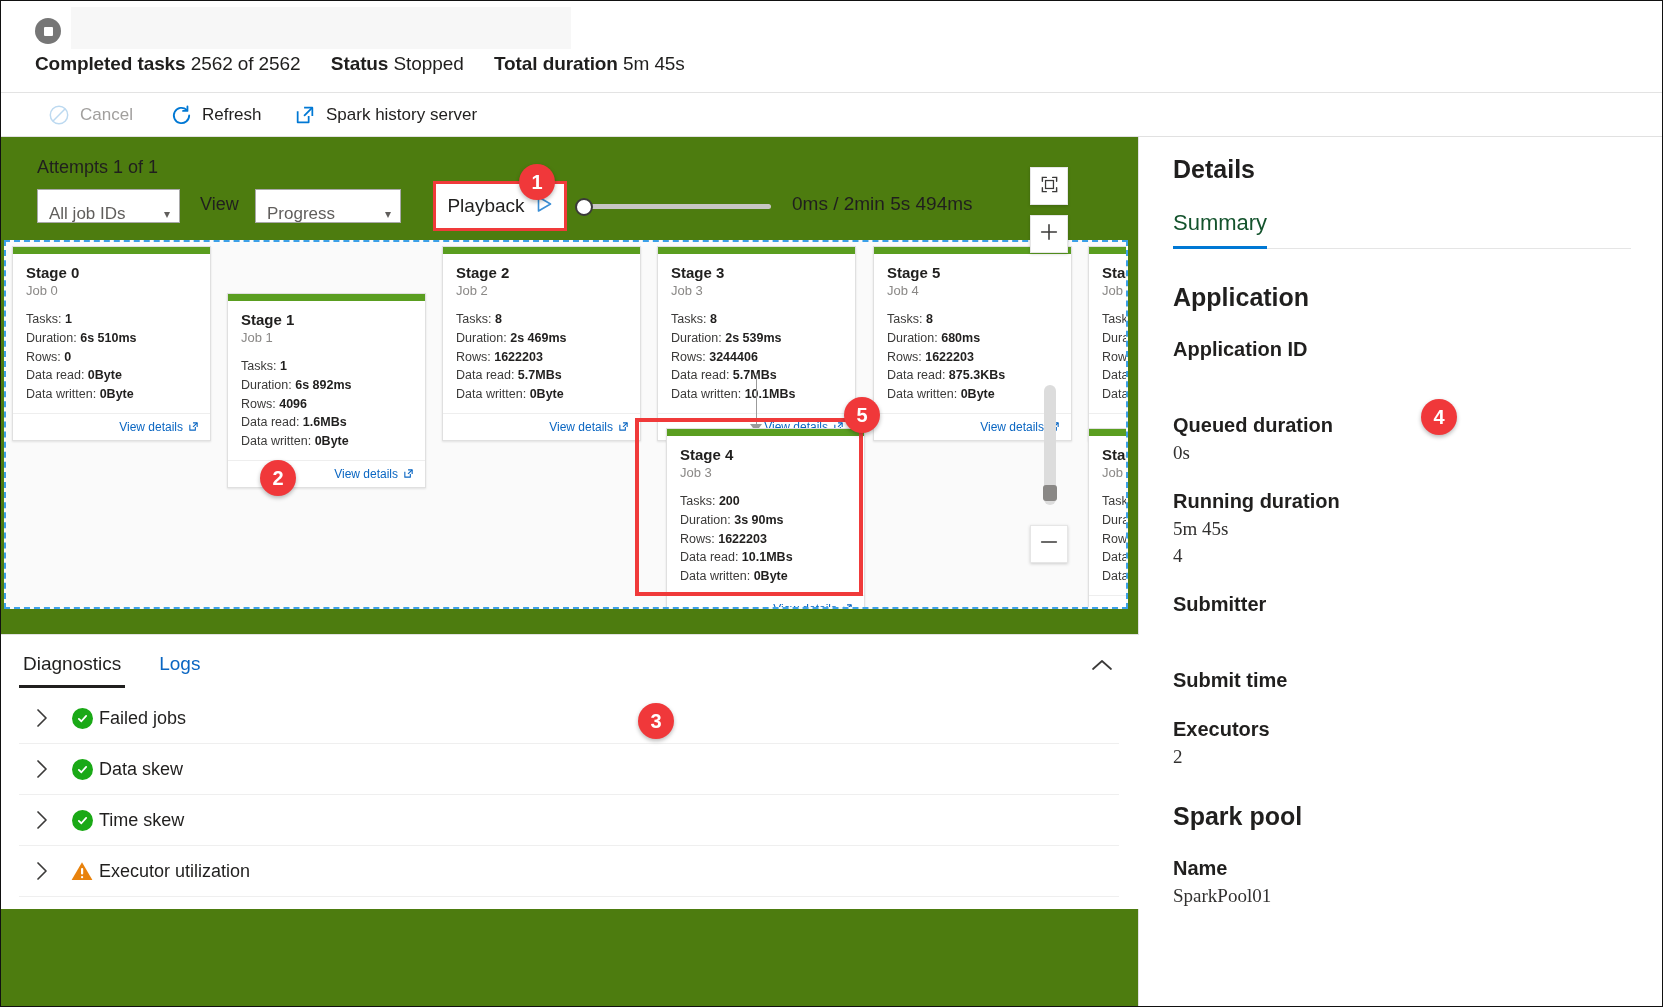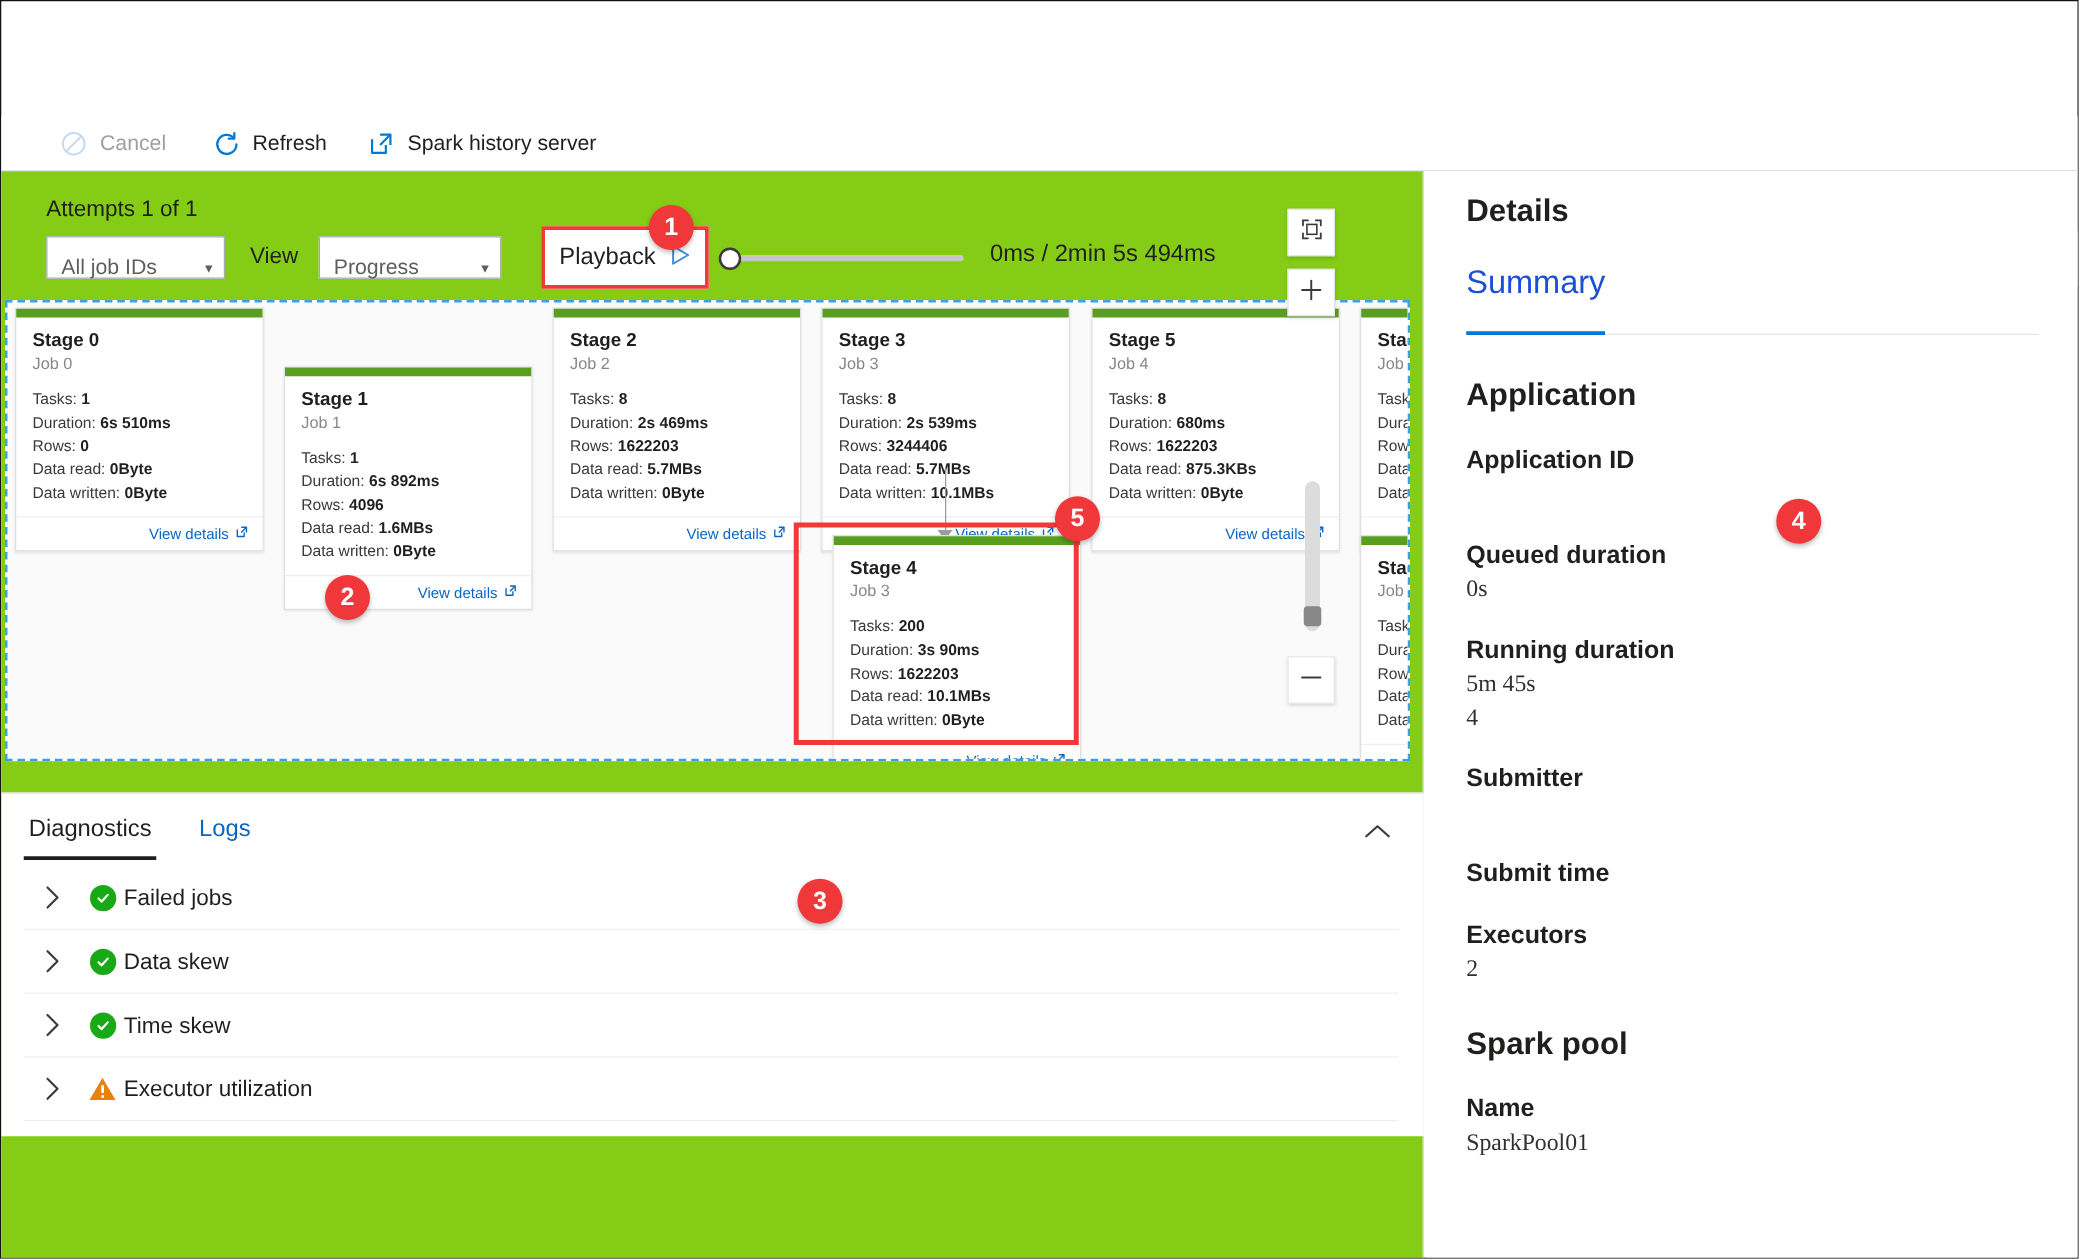--- a/index.html
+++ b/index.html
@@ -60,21 +60,21 @@
     position: absolute; right: 0; top: 92px;
     width: 58px; height: 44px; background: #ededed;
     display: flex; align-items: center; justify-content: center;
     border-left: 1px solid #e1e1e1;
     cursor: pointer;
   }
 
   
   .left-pane {
     position: absolute; left: 0; top: 136px; width: 1138px; height: 870px;
-    background: #84cc16; border-right: 1px solid #e1e1e1;
+    background: #4d7c0f; border-right: 1px solid #e1e1e1;
   }
   .attempts {
     position: absolute; left: 36px; top: 20px; font-size: 18px; color: #201f1e;
   }
   .ctrl-row { position: absolute; left: 36px; top: 52px; height: 34px; }
   .combo {
     position: absolute; top: 0; height: 34px;
     border: 1px solid #a9a9a9; background: #fff;
     display: flex; align-items: center; justify-content: space-between;
     padding: 15px 9px 0 11px; font-size: 17px; color: #605e5c; cursor: pointer;
@@ -176,39 +176,55 @@
     display: flex; align-items: center; justify-content: center;
   }
 
   
   .details {
     position: absolute; left: 1139px; top: 136px; width: 524px; height: 870px;
     background: #fff; padding: 0 0 0 33px; overflow: hidden;
   }
   .details h1 { font-size: 25px; font-weight: 600; margin: 18px 0 0 0; color: #201f1e; }
   .det-tabs { margin-top: 26px; display: flex; }
-  .det-tab { font-size: 26px; padding-bottom: 24px; border-bottom: 3px solid #0078d4; color: #1d4ed8; cursor: pointer; }
+  .det-tab { font-size: 22px; padding-bottom: 10px; border-bottom: 3px solid #0078d4; color: #14532d; cursor: pointer; }
   .det-divider { height: 1px; background: #e5e5e5; margin-right: 33px; margin-top: -1px; }
   .sect-h { font-size: 25px; font-weight: 600; margin-top: 34px; color: #201f1e; }
   .fld-lbl { font-size: 20px; font-weight: 600; margin-top: 26px; color: #201f1e; }
   .fld-val { font-size: 19px; margin-top: 5px; color: #323130; font-family: Liberation Serif, serif; }
 
   
   .callout {
     position: absolute; width: 36px; height: 36px; border-radius: 50%;
     background: #f0383a; color: #fff; font-size: 20px; font-weight: 600;
     display: flex; align-items: center; justify-content: center;
     box-shadow: 0 2px 4px rgba(0,0,0,.28);
   }
 </style>
 </head>
 <body>
 
 <div id="root">
 
+  <div class="statusbar">
+    <div class="progress-strip"></div>
+    <div class="stop-chip">
+        <i></i>
+      </div>
+    <div class="status-line">
+      <b>Completed tasks</b>
+      <span>2562 of 2562</span>
+      <span class="sep"></span>
+      <b>Status</b>
+      <span>Stopped</span>
+      <span class="sep"></span>
+      <b>Total duration</b>
+      <span>5m 45s</span>
+    </div>
+  </div>
 
   <div class="cmdbar">
     <div class="cmd cmd-cancel disabled">
       <span class="ic">
         <svg width="22" height="22" viewBox="0 0 24 24">
             <circle cx="12" cy="12" r="9.5" fill="none" stroke="#bcd9f0" stroke-width="1.6"></circle>
             <line x1="5.5" y1="18.5" x2="18.5" y2="5.5" stroke="#bcd9f0" stroke-width="1.6"></line>
           </svg>
       </span>
       <span>Cancel</span>

